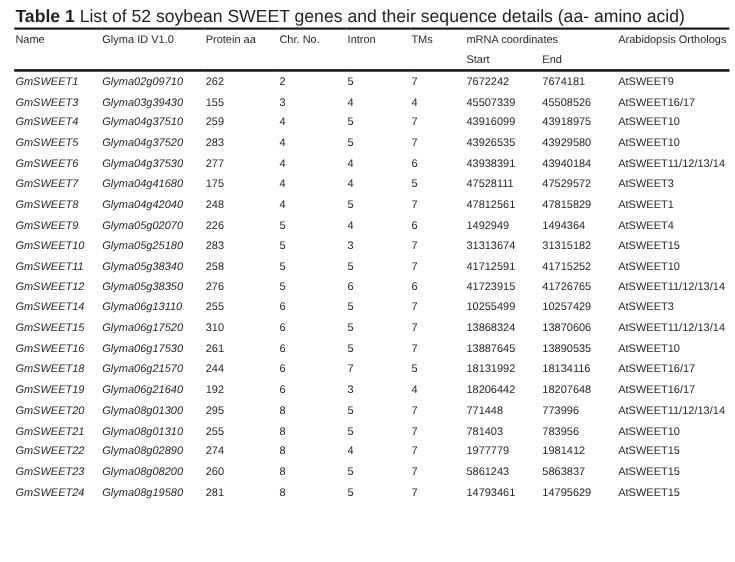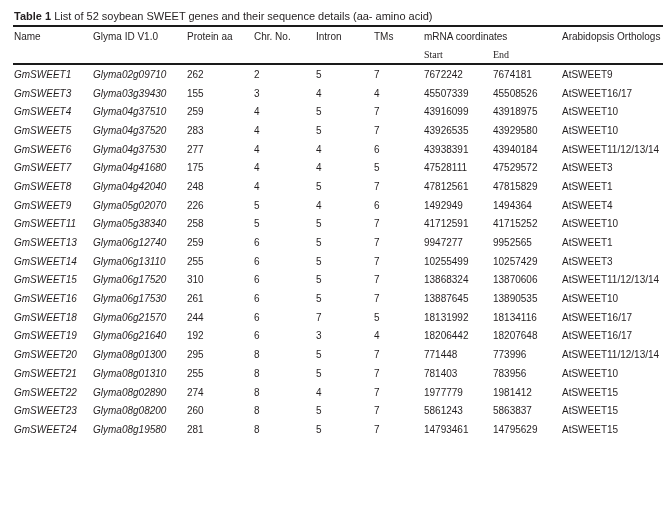--- a/index.html
+++ b/index.html
@@ -13,21 +13,21 @@
     height: 511px;
     background: #ffffff;
     overflow: hidden;
     font-family: "Liberation Sans", "DejaVu Sans", sans-serif;
     color: #231f20;
   }
   .caption {
     position: absolute;
     top: 9px;
     left: 14px;
-    font-size: 11px;
+    font-size: 16px;
     line-height: 14px;
     white-space: nowrap;
     color: #231f20;
   }
   .caption .cap-label {
     font-weight: bold;
   }
   table.genes {
     position: absolute;
     top: 25px;
@@ -51,21 +51,21 @@
   col.c-end     { width: 69px; }
   col.c-ortho   { width: 102px; }
   th, td {
     text-align: left;
     font-weight: normal;
     padding: 0 2px 0 1px;
     white-space: nowrap;
     overflow: hidden;
   }
   thead tr.h1 th { height: 19px; vertical-align: middle; margin-left: 31px; }
-  thead tr.h2 th { height: 17px; vertical-align: middle; font-family: Liberation Serif, serif; }
+  thead tr.h2 th { height: 17px; vertical-align: middle; }
   thead { border-bottom: 2px solid #1a1a1a; }
   tbody td {
     height: 18.7px;
     vertical-align: middle;
   }
   .italic { font-style: italic; }
 </style>
 </head>
 <body>
 
@@ -193,40 +193,51 @@
           <td class="italic">Glyma05g02070</td>
           <td>226</td>
           <td>5</td>
           <td>4</td>
           <td>6</td>
           <td>1492949</td>
           <td>1494364</td>
           <td>AtSWEET4</td>
         </tr>
         <tr>
+          <td class="italic">GmSWEET10</td>
+          <td class="italic">Glyma05g25180</td>
+          <td>283</td>
+          <td>5</td>
+          <td>3</td>
+          <td>7</td>
+          <td>31313674</td>
+          <td>31315182</td>
+          <td>AtSWEET15</td>
+        </tr>
+        <tr>
           <td class="italic">GmSWEET11</td>
           <td class="italic">Glyma05g38340</td>
           <td>258</td>
           <td>5</td>
           <td>5</td>
           <td>7</td>
           <td>41712591</td>
           <td>41715252</td>
           <td>AtSWEET10</td>
         </tr>
         <tr>
-          <td class="italic">GmSWEET13</td>
-          <td class="italic">Glyma06g12740</td>
-          <td>259</td>
-          <td>6</td>
-          <td>5</td>
-          <td>7</td>
-          <td>9947277</td>
-          <td>9952565</td>
-          <td>AtSWEET1</td>
+          <td class="italic">GmSWEET12</td>
+          <td class="italic">Glyma05g38350</td>
+          <td>276</td>
+          <td>5</td>
+          <td>6</td>
+          <td>6</td>
+          <td>41723915</td>
+          <td>41726765</td>
+          <td>AtSWEET11/12/13/14</td>
         </tr>
         <tr>
           <td class="italic">GmSWEET14</td>
           <td class="italic">Glyma06g13110</td>
           <td>255</td>
           <td>6</td>
           <td>5</td>
           <td>7</td>
           <td>10255499</td>
           <td>10257429</td>

